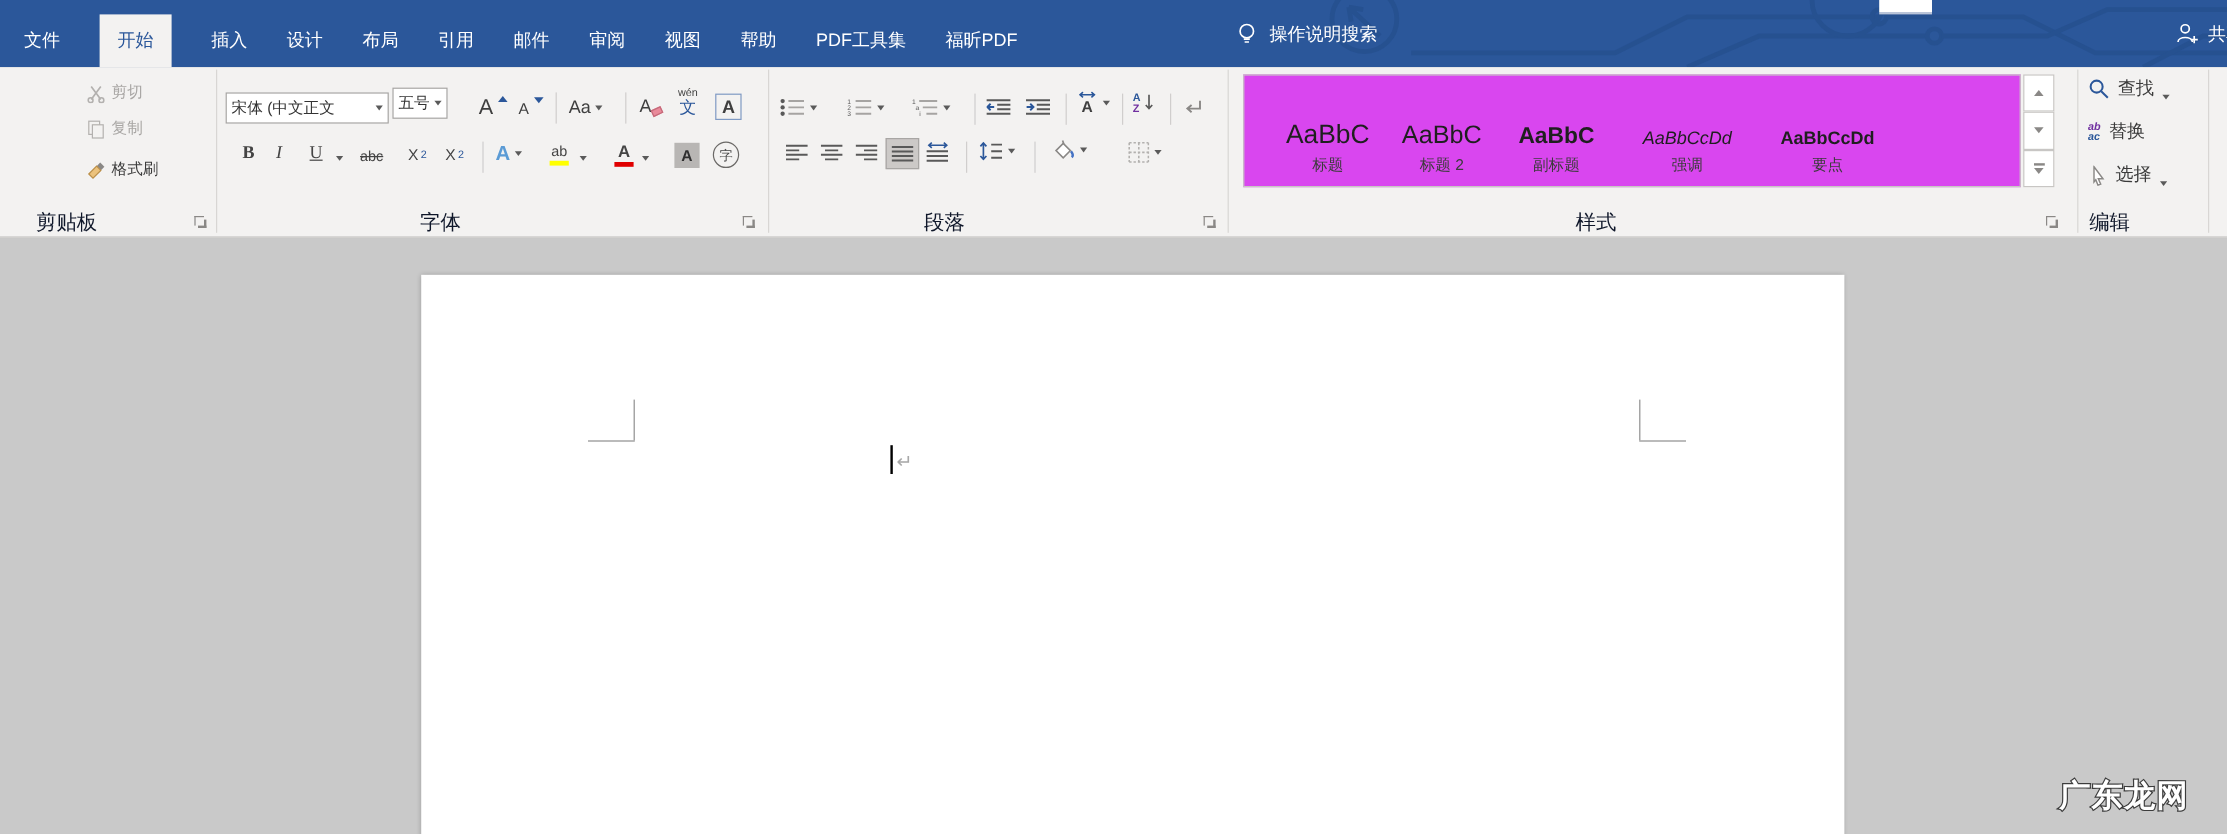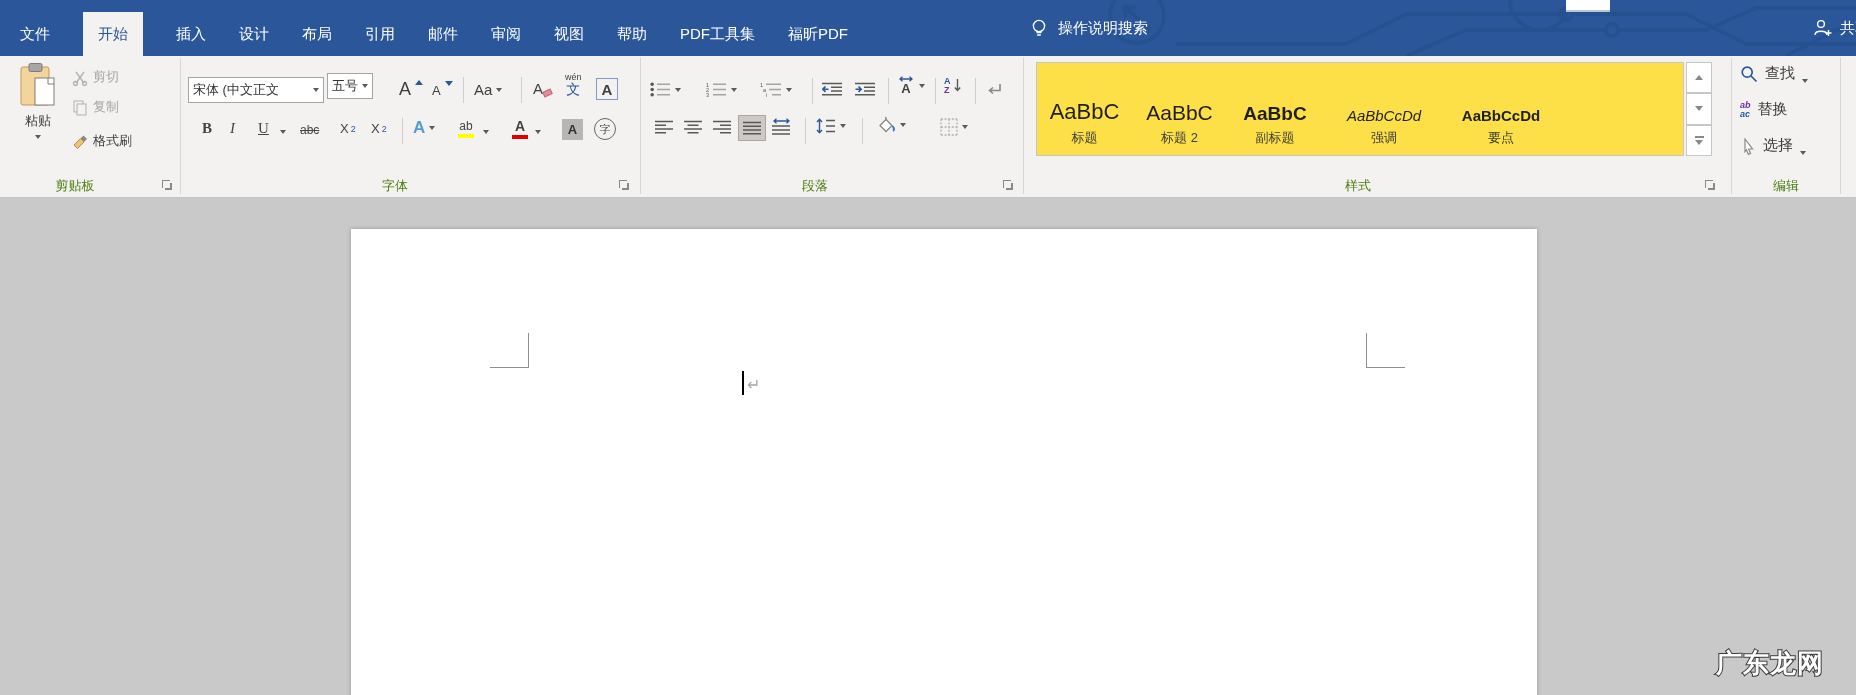--- a/index.html
+++ b/index.html
@@ -11,41 +11,41 @@
   .mb-deco{position:absolute;right:0;top:0;pointer-events:none}
   .tabs{position:absolute;left:20px;bottom:0;height:44px;display:flex;align-items:flex-start;gap:33px;z-index:2}
   .tab{color:#fff;font-size:15px;height:44px;line-height:44px;white-space:nowrap;cursor:pointer}
   .tab.active{background:#f3f2f1;color:#2b579a;padding:0 15px}
   .mb-search{position:absolute;left:1030px;top:0;height:56px;display:flex;align-items:center;gap:10px;color:#fff;font-size:15px;z-index:2}
   .mb-share{position:absolute;left:1812px;top:0;height:56px;display:flex;align-items:center;gap:6px;color:#fff;font-size:15px;z-index:2;white-space:nowrap}
 
   
   .ribbon{position:absolute;left:0;top:56px;width:1856px;height:142px;background:#f3f2f1;border-bottom:1px solid #c6c4c2}
   .gsep{position:absolute;top:2px;width:1px;height:136px;background:#d8d6d4}
-  .glabel{position:absolute;top:120px;height:20px;line-height:20px;font-size:13px;color:#4d7c0f;text-align:center;white-space:nowrap}
+  .glabel{position:absolute;top:120px;height:20px;line-height:20px;font-size:17px;color:#0f172a;white-space:nowrap}
   .launcher{position:absolute;top:123px;width:12px;height:12px;cursor:pointer}
   .launcher::before{content:"";position:absolute;left:1px;top:1px;width:7px;height:7px;border-left:1px solid #8a8886;border-top:1px solid #8a8886}
   .launcher::after{content:"";position:absolute;right:1px;bottom:1px;width:5px;height:5px;border-right:2px solid #8a8886;border-bottom:2px solid #8a8886}
   .dd{display:inline-block;width:0;height:0;border-left:3.5px solid transparent;border-right:3.5px solid transparent;border-top:4px solid #5a5a5a;vertical-align:middle}
   .rbtn{position:absolute;display:flex;align-items:center;gap:4px;cursor:pointer;color:#444}
   .vsep{position:absolute;width:1px;height:26px;background:#d0cecd}
 
   
   .paste-big{position:absolute;left:12px;top:6px;width:52px;height:108px;display:flex;flex-direction:column;align-items:center;cursor:pointer}
   .paste-label{font-size:13px;color:#3b3b3b;margin-top:4px}
   .small-cmd{position:absolute;display:flex;align-items:flex-end;gap:5px;font-size:13px;cursor:pointer}
   .disabled{color:#a8a6a4}
 
   
   .combo{position:absolute;height:26px;background:#fff;border:1px solid #a6a4a2;display:flex;align-items:center;font-size:13px;color:#333;padding:0 4px;cursor:pointer}
   .combo .dd{margin-left:auto}
   .glyph{font-size:15px;color:#3f3f3f}
 
   
-  .gallery{position:absolute;left:1036px;top:6px;width:648px;height:94px;background:#fde047;border:1px solid #c8c6c4;display:flex;align-items:stretch;overflow:hidden;padding-left:0}
+  .gallery{position:absolute;left:1036px;top:6px;width:648px;height:94px;background:#d946ef;border:1px solid #c8c6c4;display:flex;align-items:stretch;overflow:hidden;padding-left:22px}
   .style-item{display:flex;flex-direction:column;justify-content:flex-end;align-items:center;padding:6px 4px 8px;cursor:pointer;white-space:nowrap;overflow:hidden}
   .style-item .sname{font-size:13px;color:#3b3b3b;margin-top:6px}
   .sample{color:#1f1f1f;line-height:1}
   .gscroll{position:absolute;left:1686px;top:6px;width:26px;height:94px;display:flex;flex-direction:column}
   .gsbtn{flex:1;background:#fff;border:1px solid #c8c6c4;display:flex;align-items:center;justify-content:center;cursor:pointer}
   .tri-up{width:0;height:0;border-left:4px solid transparent;border-right:4px solid transparent;border-bottom:5px solid #8a8886}
   .tri-dn{width:0;height:0;border-left:4px solid transparent;border-right:4px solid transparent;border-top:5px solid #8a8886}
   .more-bar{width:9px;height:1.5px;background:#8a8886;margin-bottom:2px}
 
   
@@ -116,30 +116,20 @@
     </div>
   </div>
 
   <div class="ribbon">
     <div class="gsep" style="left:180px"></div>
     <div class="gsep" style="left:640px"></div>
     <div class="gsep" style="left:1023px"></div>
     <div class="gsep" style="left:1731px"></div>
     <div class="gsep" style="left:1840px"></div>
 
-    <div class="paste-big">
-      <svg width="38" height="46" viewBox="0 0 38 46">
-        <rect x="2" y="5" width="28" height="38" rx="2" fill="#f2d49c" stroke="#c09a56"></rect>
-        <rect x="10" y="1.5" width="13" height="8" rx="1.5" fill="#a8a6a4" stroke="#7e7c7a"></rect>
-        <rect x="16" y="16" width="19" height="27" fill="#fff" stroke="#7e7c7a"></rect>
-        <path d="M29 16 v6 h6" fill="none" stroke="#7e7c7a"></path>
-      </svg>
-      <span class="paste-label">粘贴</span>
-      <span class="dd" style="margin-top:5px"></span>
-    </div>
     <div class="small-cmd disabled" style="left:72px;top:12px">
       <svg width="16" height="16" viewBox="0 0 16 16">
         <path d="M4 2 L12 13 M12 2 L4 13" stroke="#b3b1af" stroke-width="1.4" fill="none"></path>
         <circle cx="3.5" cy="13.5" r="2" fill="none" stroke="#b3b1af" stroke-width="1.3"></circle>
         <circle cx="12.5" cy="13.5" r="2" fill="none" stroke="#b3b1af" stroke-width="1.3"></circle>
       </svg>
       <span>剪切</span>
     </div>
     <div class="small-cmd disabled" style="left:72px;top:42px">
       <svg width="16" height="16" viewBox="0 0 16 16">

